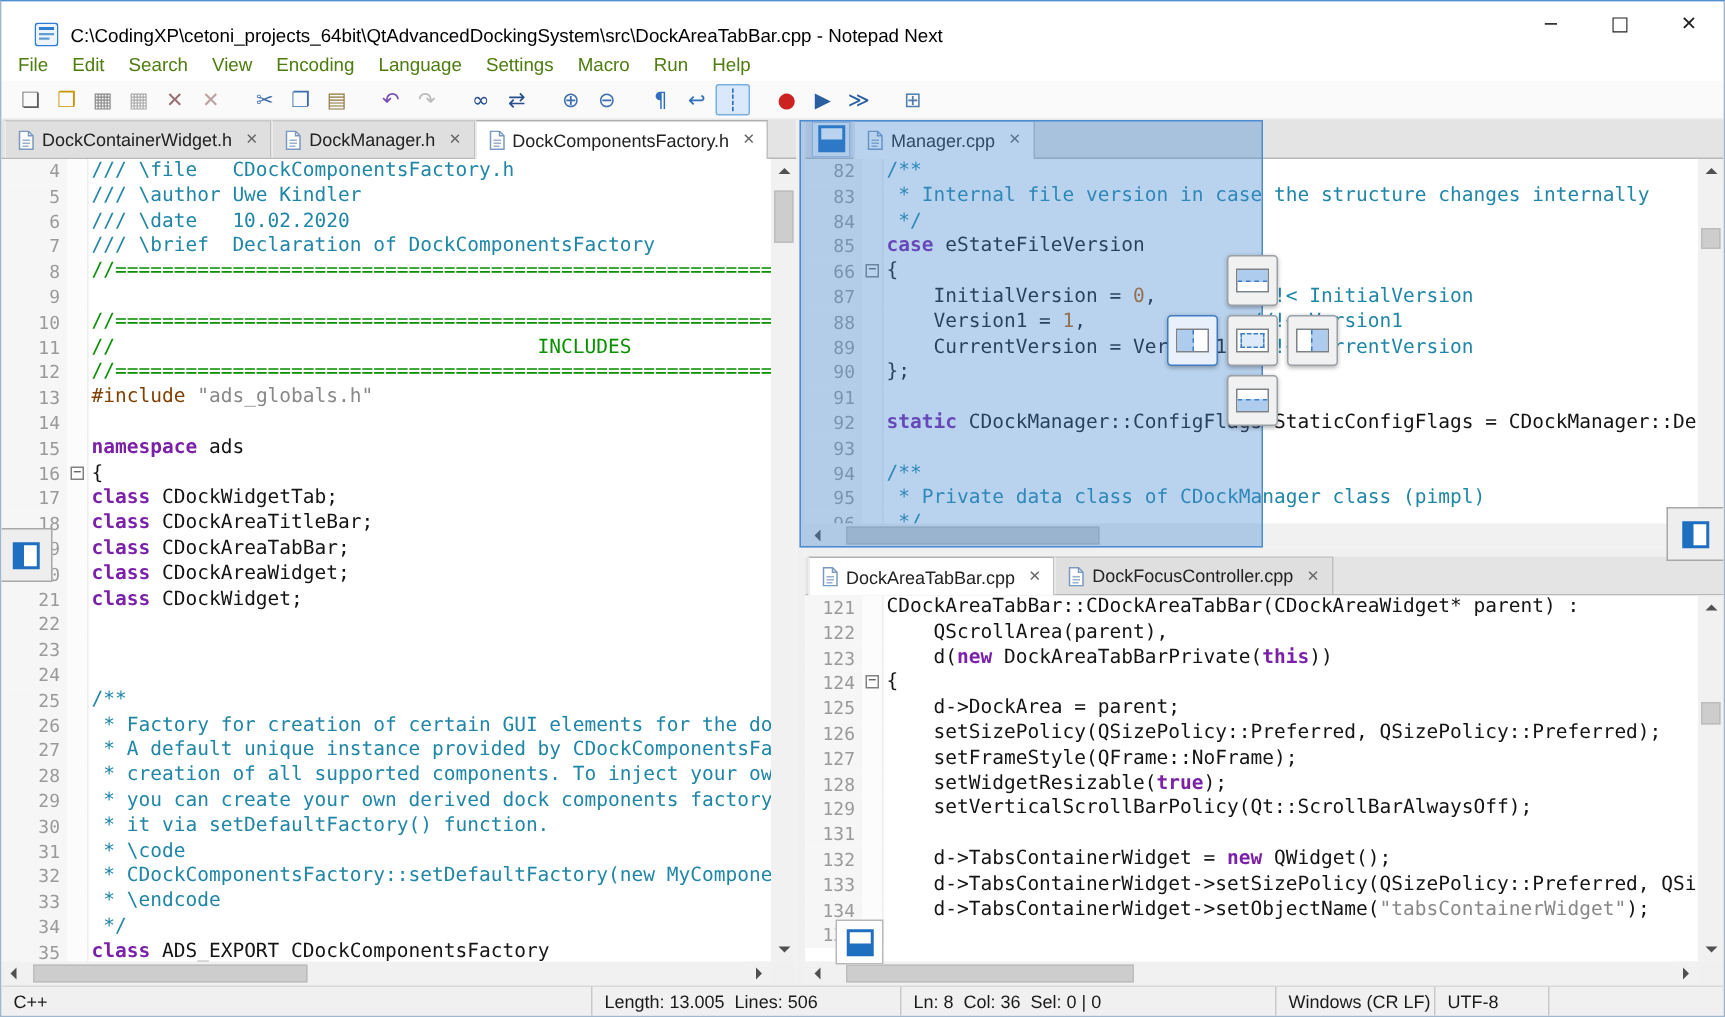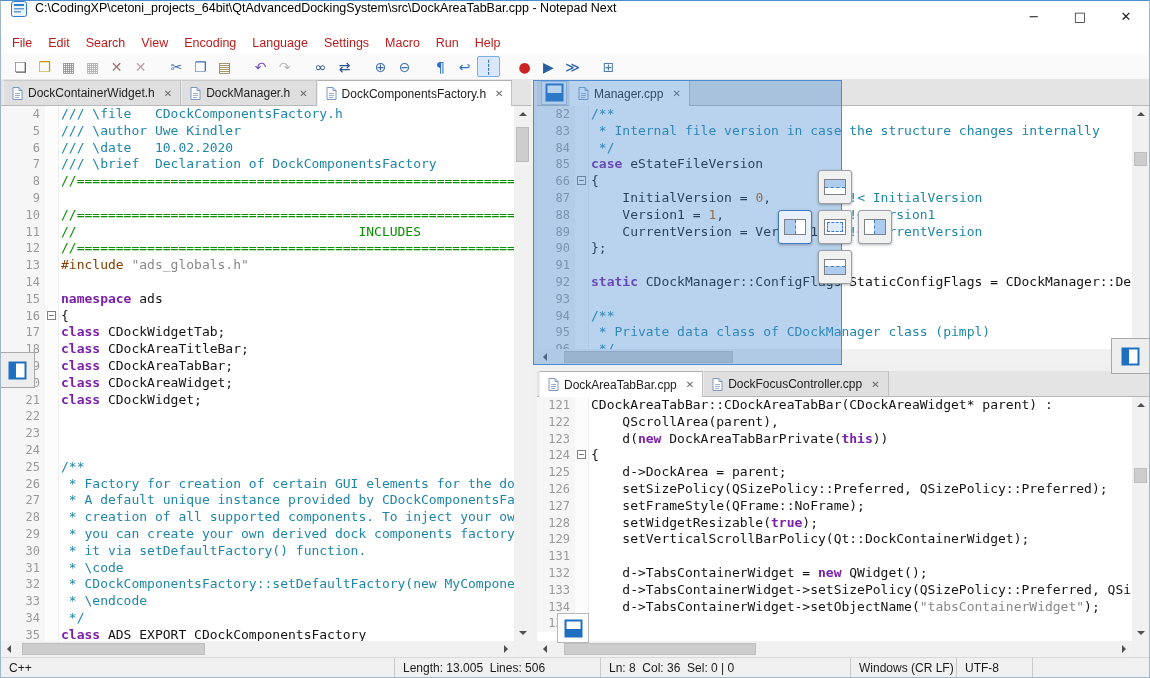--- a/index.html
+++ b/index.html
@@ -1,28 +1,28 @@
 <!DOCTYPE html>
 <html><head>
 <meta charset="utf-8">
 <style>
   *{box-sizing:border-box;margin:0;padding:0}
   html,body{margin:0;padding:0;background:#d8d8d8}
   body{width:1150px;height:678px;overflow:hidden;font-family:"Liberation Sans",sans-serif}
   .window{position:relative;width:1150px;height:678px;background:#fff;border:1px solid #9fb6cc;border-top:1px solid #4f8fd0;overflow:hidden}
 
   
-  .titlebar{height:30px;display:flex;align-items:flex-start;background:#fff;padding-left:10px}
+  .titlebar{height:30px;display:flex;align-items:flex-end;background:#fff;padding-left:22px}
   .app-icon{width:16px;height:16px;display:inline-flex;flex:0 0 16px}
   .title{margin-left:8px;font-size:12.5px;color:#000;flex:1;white-space:nowrap;overflow:hidden}
   .win-btns{display:flex;height:100%}
   .win-btn{width:46px;height:100%;display:flex;align-items:center;justify-content:center;font-size:13px;color:#222;font-family:"DejaVu Sans",sans-serif}
 
   
-  .menubar{height:23px;display:flex;align-items:center;background:#fff;font-size:12.5px;color:#b91c1c;padding-left:3px}
+  .menubar{height:23px;display:flex;align-items:center;background:#fff;font-size:12.5px;color:#4d7c0f;padding-left:3px}
   .menu-item{padding:2px 8px;cursor:default}
 
   
   .toolbar{height:26px;display:flex;align-items:center;background:#fafafa;border-bottom:1px solid #e6e6e6;padding-left:8px}
   .tb-group{display:flex;align-items:center;margin-right:12px}
   .tb-btn{width:23px;height:21px;display:flex;align-items:center;justify-content:center;border:1px solid transparent;border-radius:2px;margin-right:1px}
   .tb-btn.active{background:#d9e9fb;border-color:#79aee3}
   .tb-glyph{font-size:14px;line-height:1;font-family:"DejaVu Sans",sans-serif}
 
   
@@ -408,21 +408,21 @@
           </div>
         <div class="editor br-editor">
             <div class="code-row"><span class="ln">121</span><span class="fold"></span><span class="code">CDockAreaTabBar::CDockAreaTabBar(CDockAreaWidget* parent) :</span></div>
             <div class="code-row"><span class="ln">122</span><span class="fold"></span><span class="code">    QScrollArea(parent),</span></div>
             <div class="code-row"><span class="ln">123</span><span class="fold"></span><span class="code">    d(<span class="tk-kw">new</span> DockAreaTabBarPrivate(<span class="tk-kw">this</span>))</span></div>
             <div class="code-row"><span class="ln">124</span><span class="fold"><span class="foldbox">−</span></span><span class="code">{</span></div>
             <div class="code-row"><span class="ln">125</span><span class="fold"></span><span class="code">    d-&gt;DockArea = parent;</span></div>
             <div class="code-row"><span class="ln">126</span><span class="fold"></span><span class="code">    setSizePolicy(QSizePolicy::Preferred, QSizePolicy::Preferred);</span></div>
             <div class="code-row"><span class="ln">127</span><span class="fold"></span><span class="code">    setFrameStyle(QFrame::NoFrame);</span></div>
             <div class="code-row"><span class="ln">128</span><span class="fold"></span><span class="code">    setWidgetResizable(<span class="tk-kw">true</span>);</span></div>
-            <div class="code-row"><span class="ln">129</span><span class="fold"></span><span class="code">    setVerticalScrollBarPolicy(Qt::DockContainerWidget);</span></div>
+            <div class="code-row"><span class="ln">129</span><span class="fold"></span><span class="code">    setVerticalScrollBarPolicy(Qt::ScrollBarAlwaysOff);</span></div>
             <div class="code-row"><span class="ln">131</span><span class="fold"></span><span class="code"></span></div>
             <div class="code-row"><span class="ln">132</span><span class="fold"></span><span class="code">    d-&gt;TabsContainerWidget = <span class="tk-kw">new</span> QWidget();</span></div>
             <div class="code-row"><span class="ln">133</span><span class="fold"></span><span class="code">    d-&gt;TabsContainerWidget-&gt;setSizePolicy(QSizePolicy::Preferred, QSizePolicy::Preferred);</span></div>
             <div class="code-row"><span class="ln">134</span><span class="fold"></span><span class="code">    d-&gt;TabsContainerWidget-&gt;setObjectName(<span class="tk-str">"tabsContainerWidget"</span>);</span></div>
             <div class="code-row"><span class="ln">135</span><span class="fold"></span><span class="code"></span></div>
           </div>
         <div class="br-vscroll sb sb-v">
             <span class="sb-arrow a-up"></span>
             <span class="sb-track">
               <span class="sb-thumb" style="top: 26%; height: 7%;"></span>

